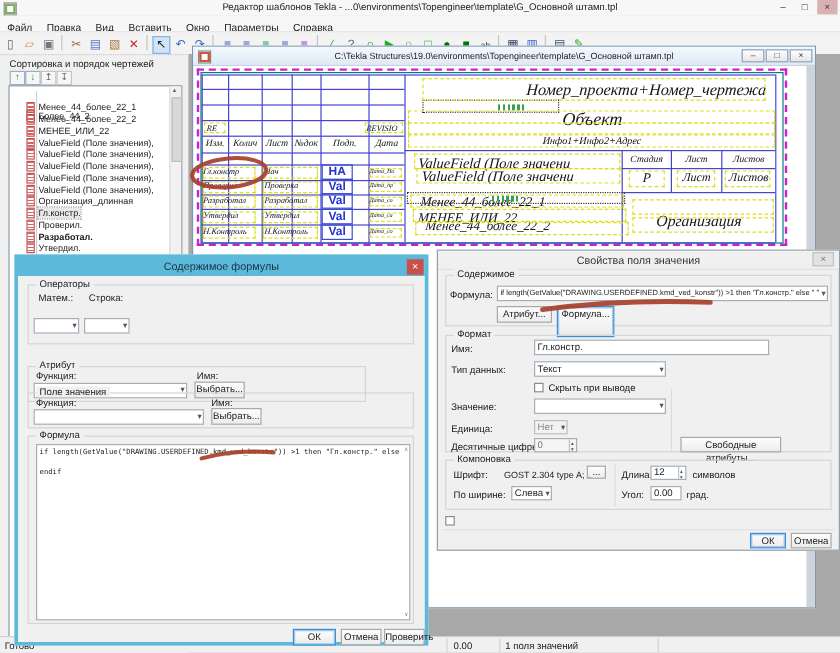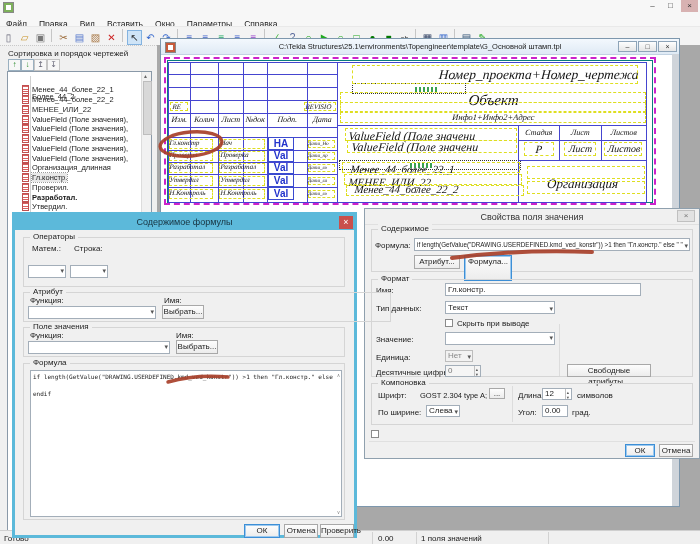--- a/index.html
+++ b/index.html
@@ -47,20 +47,21 @@
        border:1px solid #8ea4b8;box-sizing:border-box;font-size:7px;line-height:9px;
        text-align:center;color:#333}
   .dlg-lbl{font-size:8px;color:#1a1a1a;white-space:nowrap;position:absolute}
 </style>
 </head>
 <body>
 
 <div class="abs" style="left:0;top:0;width:700px;height:13px;background:#f7f7f7;border-bottom:1px solid #e3e3e3">
   <span class="abs" style="left:3px;top:2px;width:9px;height:9px;background:#fff;border:1px solid #888;
                box-shadow:inset 0 0 0 2px #7db05a"></span>
+  <span class="abs" style="left:0;top:1px;width:700px;text-align:center;font-size:8px;color:#222;white-space:nowrap">Редактор шаблонов Tekla - ...0\environments\Topengineer\template\G_Основной штамп.tpl</span>
   <span class="winbtn abs" style="left:644px;top:0">–</span>
   <span class="winbtn abs" style="left:662px;top:0">□</span>
   <span class="winbtn abs" style="left:681px;top:0;background:#d8b2b2">×</span>
 </div>
 
 <div id="menubar" class="abs" style="left:0;top:13px;width:700px;height:13px;background:#f7f7f7"><span class="mi">Файл</span><span class="mi">Правка</span><span class="mi">Вид</span><span class="mi">Вставить</span><span class="mi">Окно</span><span class="mi">Параметры</span><span class="mi">Справка</span></div>
 
 <div id="toolbar" class="abs" style="left:0;top:26px;width:700px;height:19px;background:#f3f3f3;
             border-bottom:1px solid #dcdcdc;border-top:1px solid #e9e9e9;white-space:nowrap"><span class="tbi" style="color: rgb(102, 102, 119);">▯</span><span class="tbi" style="color: rgb(200, 144, 32);">▱</span><span class="tbi" style="color: rgb(119, 119, 119);">▣</span><span class="tbsep"></span><span class="tbi" style="color: rgb(153, 102, 51);">✂</span><span class="tbi" style="color: rgb(85, 119, 204);">▤</span><span class="tbi" style="color: rgb(168, 119, 68);">▧</span><span class="tbi" style="color: rgb(204, 34, 34);">✕</span><span class="tbsep"></span><span class="tbi sel" style="color: rgb(34, 34, 34);">↖</span><span class="tbi" style="color: rgb(51, 102, 204);">↶</span><span class="tbi" style="color: rgb(51, 102, 204);">↷</span><span class="tbsep"></span><span class="tbi" style="color: rgb(68, 102, 204);">≡</span><span class="tbi" style="color: rgb(68, 102, 204);">≡</span><span class="tbi" style="color: rgb(34, 170, 102);">≡</span><span class="tbi" style="color: rgb(68, 102, 204);">≡</span><span class="tbi" style="color: rgb(153, 68, 204);">≡</span><span class="tbsep"></span><span class="tbi" style="color: rgb(34, 170, 34);">∕</span><span class="tbi" style="color: rgb(85, 102, 153);">?</span><span class="tbi" style="color: rgb(34, 170, 34);">∩</span><span class="tbi" style="color: rgb(34, 170, 34);">▶</span><span class="tbi" style="color: rgb(34, 170, 34);">○</span><span class="tbi" style="color: rgb(34, 170, 34);">□</span><span class="tbi" style="color: rgb(0, 119, 0);">●</span><span class="tbi" style="color: rgb(0, 119, 0);">■</span><span class="tbi" style="color: rgb(51, 51, 51); font-size: 7px;">ab</span><span class="tbsep"></span><span class="tbi" style="color: rgb(51, 68, 102);">▦</span><span class="tbi" style="color: rgb(51, 102, 204);">▥</span><span class="tbsep"></span><span class="tbi" style="color: rgb(51, 85, 119);">▤</span><span class="tbi" style="color: rgb(34, 170, 34);">✎</span></div>
 
@@ -142,21 +143,21 @@
     </div>
   </div>
 </div>
 
 <div class="abs" style="left:160px;top:38px;width:520px;height:469px;border:1px solid #7d97ad;
             box-sizing:border-box;background:#fff">
   <div class="abs" style="left:0;top:0;width:518px;height:15px;background:linear-gradient(#f3f8fd,#dfeaf5);
               border-bottom:1px solid #c2d2e2">
     <span class="abs" style="left:4px;top:3px;width:9px;height:9px;background:#fff;border:1px solid #888;
                  box-shadow:inset 0 0 0 2px #c85a3a"></span>
-    <span class="abs" style="left:0;top:3px;width:518px;text-align:center;font-size:7.5px;color:#222;white-space:nowrap">C:\Tekla Structures\25.1\environments\Topengineer\template\G_Основной штамп.tpl</span>
+    <span class="abs" style="left:0;top:3px;width:518px;text-align:center;font-size:7.5px;color:#222;white-space:nowrap">C:\Tekla Structures\19.0\environments\Topengineer\template\G_Основной штамп.tpl</span>
     <span class="cwbtn" style="left:457px;top:2px">–</span>
     <span class="cwbtn" style="left:477px;top:2px">□</span>
     <span class="cwbtn" style="left:497px;top:2px">×</span>
   </div>
   <div class="abs" style="left:511px;top:15px;width:7px;height:452px;background:#cfd4da"></div>
 </div>
 
 <div id="template" class="abs" style="left:0;top:0;width:700px;height:544px;pointer-events:none">
   <div class="abs" style="left:164px;top:57px;width:492px;height:148px;border:2px dashed #cc22cc;box-sizing:border-box"></div>
   <div class="abs" style="left:167px;top:60px;width:486px;height:143px;border:1px solid #0a7d7d;box-sizing:border-box"></div>
@@ -282,21 +283,21 @@
   </div>
 
   <div class="gb abs" style="left:8px;top:22px;width:322px;height:50px">
     <i>Операторы</i>
     <span class="dlg-lbl" style="left:8px;top:6px">Матем.:</span>
     <span class="dlg-lbl" style="left:50px;top:6px">Строка:</span>
     <span class="cmb abs" style="left:4px;top:27px;width:38px;height:13px"></span>
     <span class="cmb abs" style="left:46px;top:27px;width:38px;height:13px"></span>
   </div>
 
-  <div class="gb abs" style="left:8px;top:77px;width:368px;height:30px">
+  <div class="gb abs" style="left:8px;top:90px;width:282px;height:30px">
     <i>Атрибут</i>
     <span class="dlg-lbl" style="left:6px;top:3px">Функция:</span>
     <span class="dlg-lbl" style="left:140px;top:3px">Имя:</span>
     <span class="cmb abs" style="left:4px;top:13px;width:128px;height:13px"></span>
     <span class="btn abs" style="left:138px;top:12px;width:42px;height:14px">Выбрать...</span>
   </div>
 
   <div class="gb abs" style="left:8px;top:112px;width:322px;height:30px">
     <i>Поле значения</i>
     <span class="dlg-lbl" style="left:6px;top:3px">Функция:</span>

